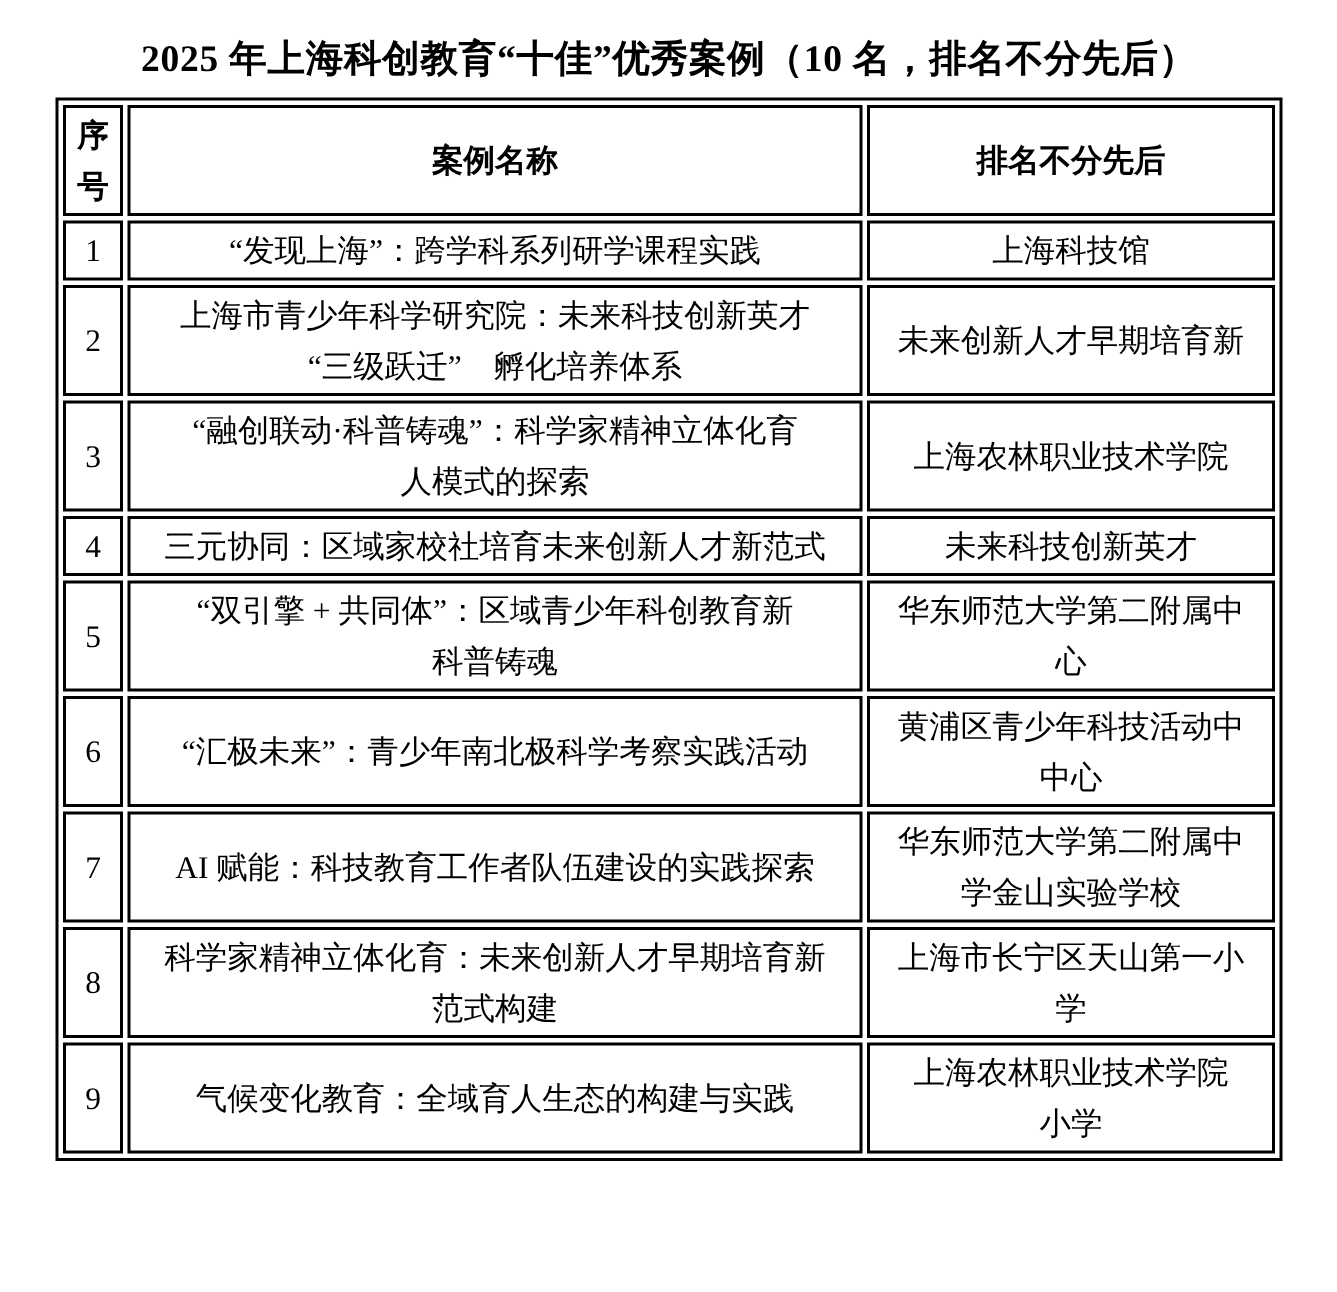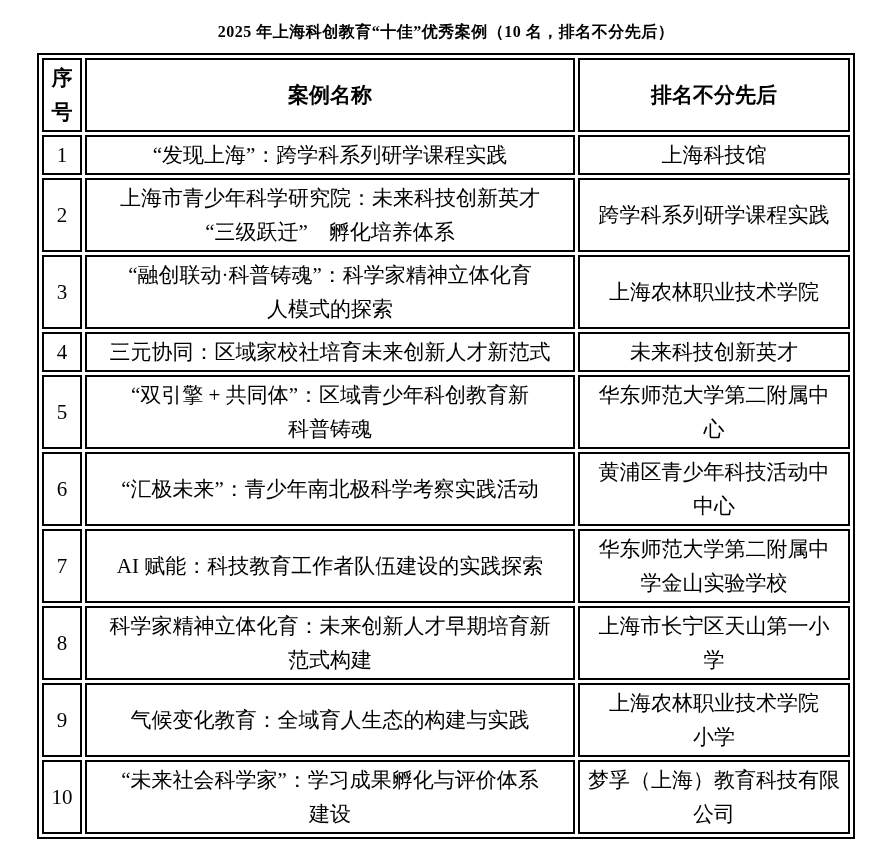--- a/index.html
+++ b/index.html
@@ -14,21 +14,21 @@
     background: #ffffff;
     font-family: "Liberation Serif", serif;
     color: #000000;
     overflow: hidden;
   }
   .doc-title {
     margin: 22px 0 10px 0;
     width: 818px;
     margin-left: 37px;
     text-align: center;
-    font-size: 16px;
+    font-size: 25px;
     font-weight: bold;
     color: #000000;
     white-space: nowrap;
     letter-spacing: 0.5px;
   }
   table.awards {
     table-layout: fixed;
     width: 818px;
     margin-left: 37px;
     border-collapse: separate;
@@ -78,21 +78,21 @@
     <tbody>
       <tr>
         <td>1</td>
         <td>“发现上海”：跨学科系列研学课程实践</td>
         <td>上海科技馆</td>
       </tr>
       <tr>
         <td>2</td>
         <td>上海市青少年科学研究院：未来科技创新英才
 “三级跃迁”　孵化培养体系</td>
-        <td>跨学科系列研学课程实践</td>
+        <td>未来创新人才早期培育新</td>
       </tr>
       <tr>
         <td>3</td>
         <td>“融创联动·科普铸魂”：科学家精神立体化育
 人模式的探索</td>
         <td>上海农林职业技术学院</td>
       </tr>
       <tr>
         <td>4</td>
         <td>三元协同：区域家校社培育未来创新人才新范式</td>
@@ -123,23 +123,16 @@
 范式构建</td>
         <td>上海市长宁区天山第一小
 学</td>
       </tr>
       <tr>
         <td>9</td>
         <td>气候变化教育：全域育人生态的构建与实践</td>
         <td>上海农林职业技术学院
 小学</td>
       </tr>
-      <tr>
-        <td>10</td>
-        <td>“未来社会科学家”：学习成果孵化与评价体系
-建设</td>
-        <td>梦孚（上海）教育科技有限
-公司</td>
-      </tr>
     </tbody>
   </table>
 
 </div>
 
 </body></html>

